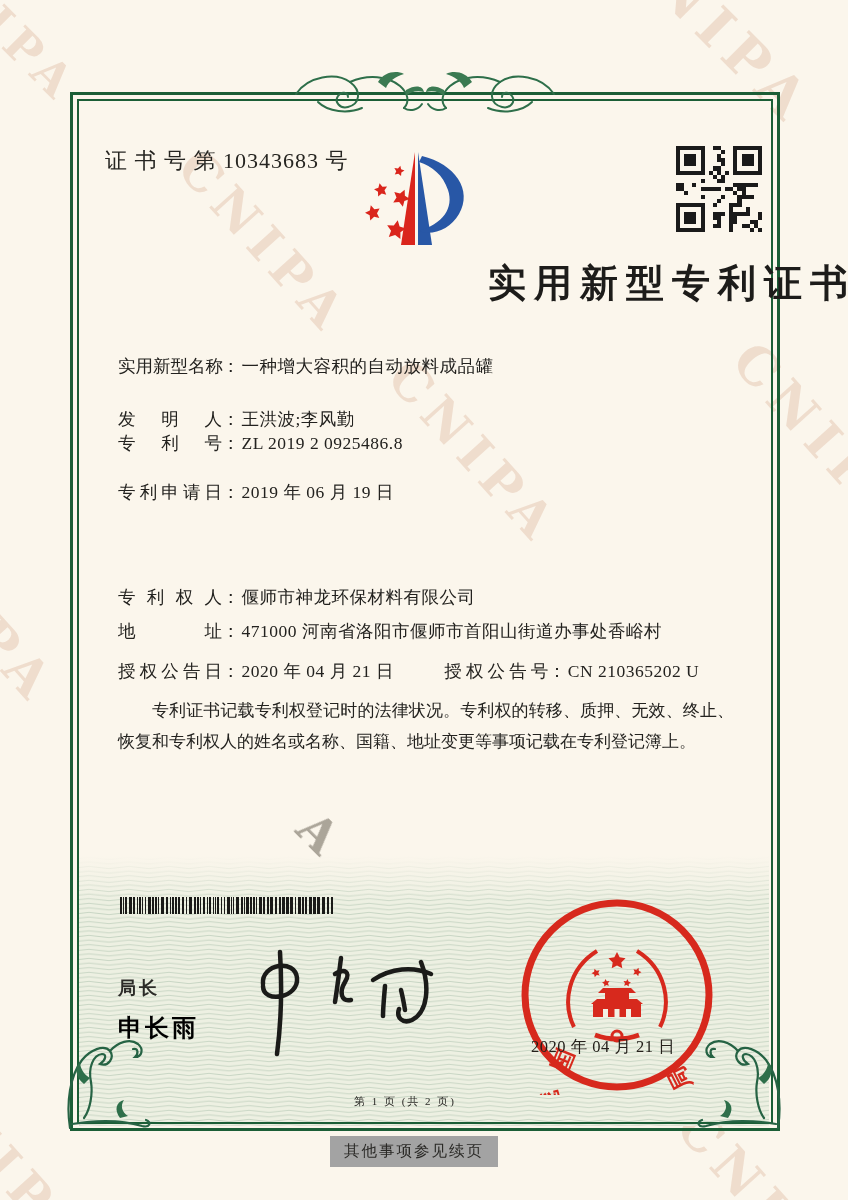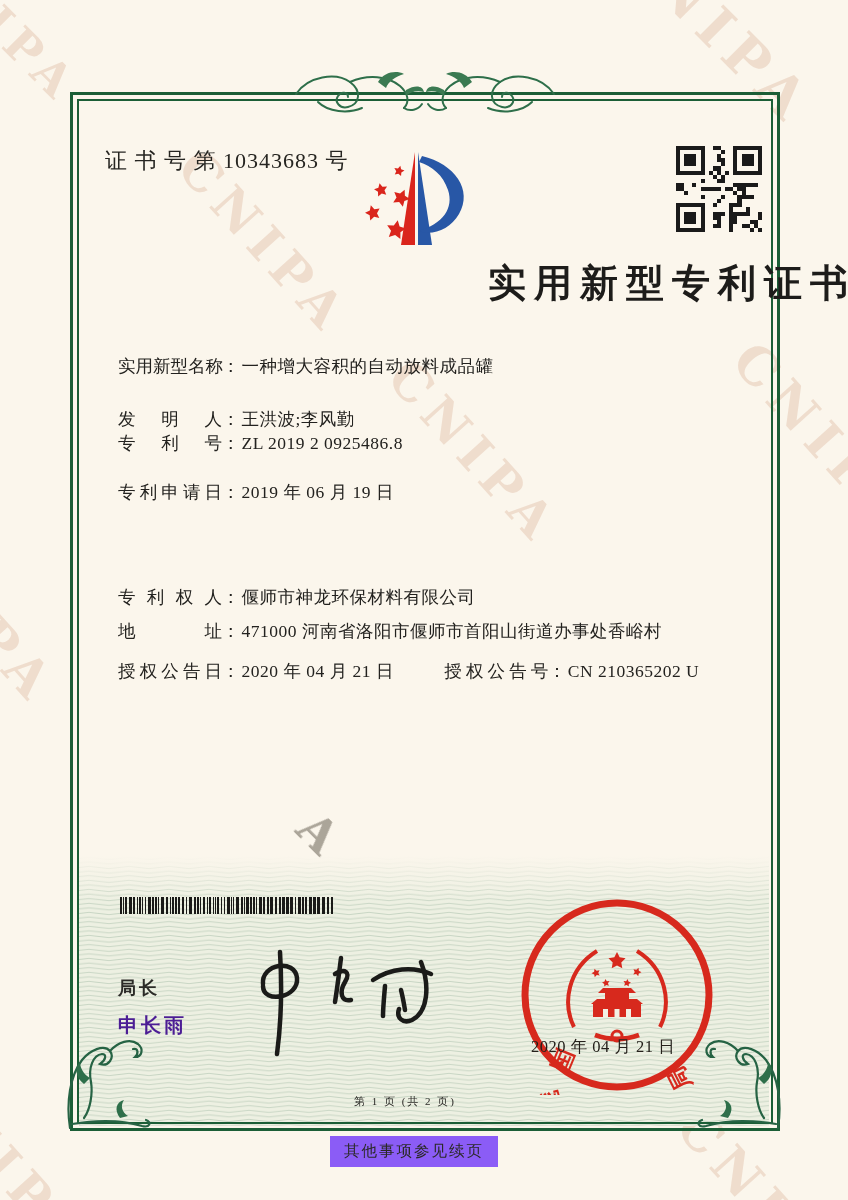--- a/index.html
+++ b/index.html
@@ -42,28 +42,28 @@
   #row-filing{top:480px;} #row-patentee{top:585px;} #row-address{top:619px;}
   #row-grant{top:659px;}
   #field-grantno{position:absolute;left:264px;top:0;}
   
   #body-text{left:118px;top:696px;width:616px;font-size:17px;line-height:30.5px;
              text-align:justify;color:#242320;z-index:4;}
   #body-text p{margin:0;text-indent:2em;}
   
   #barcode{left:120px;top:897px;z-index:4;}
   #official-title{left:118px;top:976px;font-size:18px;letter-spacing:3px;font-weight:600;z-index:4;color:#2c2b28;text-align:center;}
-  #official-name{left:118px;top:1012px;font-size:20px;letter-spacing:3px;font-weight:600;z-index:4;color:#4c1d95;}
+  #official-name{left:118px;top:1012px;font-size:24px;letter-spacing:3px;font-weight:600;z-index:4;color:#000000;}
   #signature{left:233px;top:946px;z-index:4;}
   #seal{left:515px;top:895px;z-index:5;}
   #seal-date{left:531px;top:1036px;width:180px;font-size:16.5px;letter-spacing:.5px;
              color:#24201b;z-index:6;white-space:nowrap;}
   #page-info{left:70px;top:1094px;width:670px;text-align:center;font-size:11px;
              letter-spacing:2px;color:#2a2926;z-index:4;}
-  #note-box{left:330px;top:1136px;background:#8b5cf6;padding:5px 14px;font-size:15.5px;
+  #note-box{left:330px;top:1136px;background:#a3a3a3;padding:5px 14px;font-size:15.5px;
             letter-spacing:2px;color:#2a2926;z-index:4;}
   
   #orn-top{left:288px;top:64px;z-index:3;}
   #orn-bl{left:60px;top:1024px;z-index:3;}
   #orn-br{left:688px;top:1024px;z-index:3;}
 </style>
 </head>
 <body>
 
 <div id="watermarks">
@@ -351,20 +351,21 @@
 </div>
 <div class="field-row" id="row-address">
   <span class="f-label">地址</span><span class="f-colon">：</span><span class="f-value">471000 河南省洛阳市偃师市首阳山街道办事处香峪村</span>
 </div>
 <div class="field-row" id="row-grant">
   <span><span class="f-label">授权公告日</span><span class="f-colon">：</span><span class="f-value">2020 年 04 月 21 日</span></span>
   <span id="field-grantno" style="position:static;margin-left:46px;"><span class="f-label">授权公告号</span><span class="f-colon">：</span><span class="f-value">CN 210365202 U</span></span>
 </div>
 
 <div id="body-text" class="abs">
+  <p>专利证书记载专利权登记时的法律状况。专利权的转移、质押、无效、终止、恢复和专利权人的姓名或名称、国籍、地址变更等事项记载在专利登记簿上。</p>
 </div>
 
 <svg id="barcode" class="abs" width="216" height="17">
     <rect x="0" y="0" width="2" height="17" fill="#1a1a18"></rect>
     <rect x="3" y="0" width="1" height="17" fill="#1a1a18"></rect>
     <rect x="5" y="0" width="2" height="17" fill="#1a1a18"></rect>
     <rect x="9" y="0" width="3" height="17" fill="#1a1a18"></rect>
     <rect x="13" y="0" width="2" height="17" fill="#1a1a18"></rect>
     <rect x="17" y="0" width="1" height="17" fill="#1a1a18"></rect>
     <rect x="19" y="0" width="2" height="17" fill="#1a1a18"></rect>

